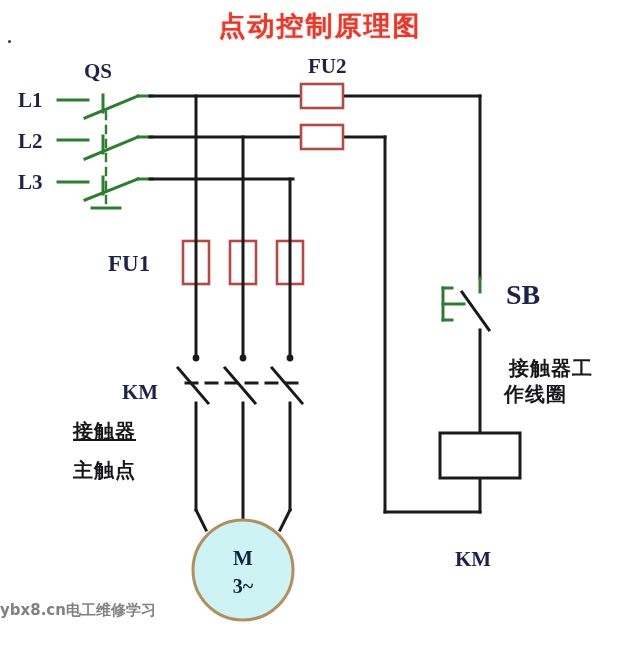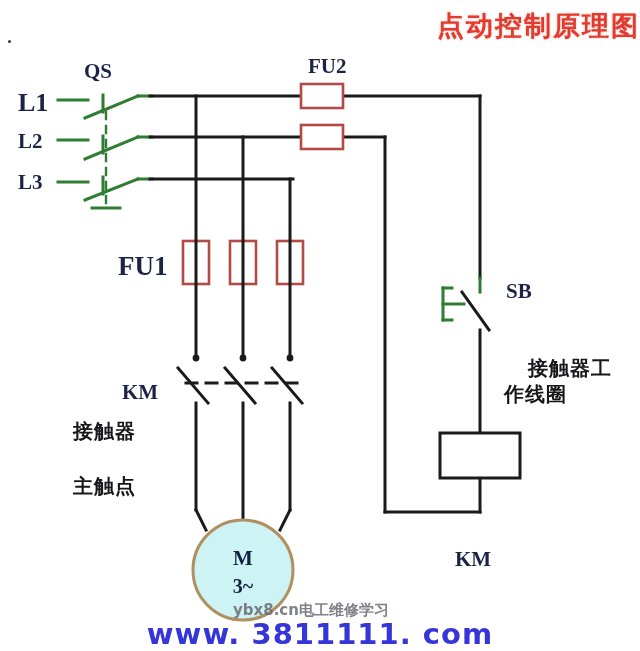--- a/index.html
+++ b/index.html
@@ -21,21 +21,21 @@
   .lbl{
     position:absolute;
     white-space:nowrap;
     line-height:1.05;
     user-select:none;
   }
   .title{
     left:0;
     top:12px;
     width:640px;
-    text-align:right;
+    text-align:center;
     font-family:"DejaVu Sans","Liberation Sans",sans-serif;
     font-weight:bold;
     font-size:27px;
     letter-spacing:2px;
     color:#e23b2e;
     text-shadow:0 0 2px rgba(226,59,46,.45);
   }
   .serif-lbl{
     font-family:"Liberation Serif","DejaVu Serif",serif;
     font-weight:bold;
@@ -67,21 +67,21 @@
     font-weight:bold;
     color:#2b2bd6;
     letter-spacing:1px;
     opacity:.95;
   }
   #wm-grey{
     position:absolute;
     left:0;
     top:601px;
     width:640px;
-    text-align:center;
+    text-align:left;
     padding-right:18px;
     box-sizing:border-box;
     font-family:"DejaVu Sans","Liberation Sans",sans-serif;
     font-size:15px;
     font-weight:bold;
     color:#6b6b73;
     opacity:.85;
   }
   .dot-tl{
     position:absolute;
@@ -213,39 +213,38 @@
       <g stroke="#1a1a1a" stroke-width="3">
         <line x1="462" y1="292" x2="489" y2="330"></line>
       </g>
 
       <rect x="440" y="433" width="80" height="45" fill="#ffffff" stroke="#1a1a1a" stroke-width="3"></rect>
     </g>
   </svg>
 
   <div class="lbl serif-lbl" style="left:84px;  top:60px;  font-size:21px;">QS</div>
 
-  <div class="lbl serif-lbl" style="left:18px;  top:89px;  font-size:26px;">L1</div>
+  <div class="lbl serif-lbl" style="left:18px;  top:89px;  font-size:21px;">L1</div>
   <div class="lbl serif-lbl" style="left:18px;  top:130px; font-size:21px;text-align:right;">L2</div>
   <div class="lbl serif-lbl" style="left:18px;  top:171px; font-size:21px;text-align:right;">L3</div>
 
   <div class="lbl serif-lbl" style="left:308px; top:55px;  font-size:21px;">FU2</div>
 
-  <div class="lbl serif-lbl" style="left:118px; top:252px; font-size:27px;">FU1</div>
+  <div class="lbl serif-lbl" style="left:108px; top:252px; font-size:23px;">FU1</div>
 
   <div class="lbl serif-lbl" style="left:122px; top:381px; font-size:21px;">KM</div>
 
-  <div class="lbl serif-lbl" style="left:506px; top:280px; font-size:21px;">SB</div>
+  <div class="lbl serif-lbl" style="left:506px; top:280px; font-size:28px;">SB</div>
 
   <div class="lbl serif-lbl" style="left:455px; top:548px; font-size:21px;">KM</div>
 
-  <div class="lbl cn-lbl" style="left:528px; top:358px;">接触器工</div>
+  <div class="lbl cn-lbl" style="left:509px; top:358px;">接触器工</div>
   <div class="lbl cn-lbl" style="left:504px; top:384px;">作线圈</div>
 
-  <div class="lbl cn-lbl" style="left:73px; top:421px;">接触器</div>
-  <div class="lbl cn-lbl" style="left:73px; top:476px;">主触点</div>
+  <div class="lbl cn-lbl" style="left:73px; top:421px;text-decoration:underline;">接触器</div>
+  <div class="lbl cn-lbl" style="left:73px; top:460px;">主触点</div>
 
   <div class="motor-txt" style="left:213px; top:546px; width:60px; font-size:21px;">M</div>
   <div class="motor-txt" style="left:213px; top:575px; width:60px; font-size:20px;">3~</div>
 
   <div id="wm-grey">ybx8.cn电工维修学习</div>
-  <div id="wm-blue">www. 3811111. com</div>
 
 </div>
 
 </body></html>

